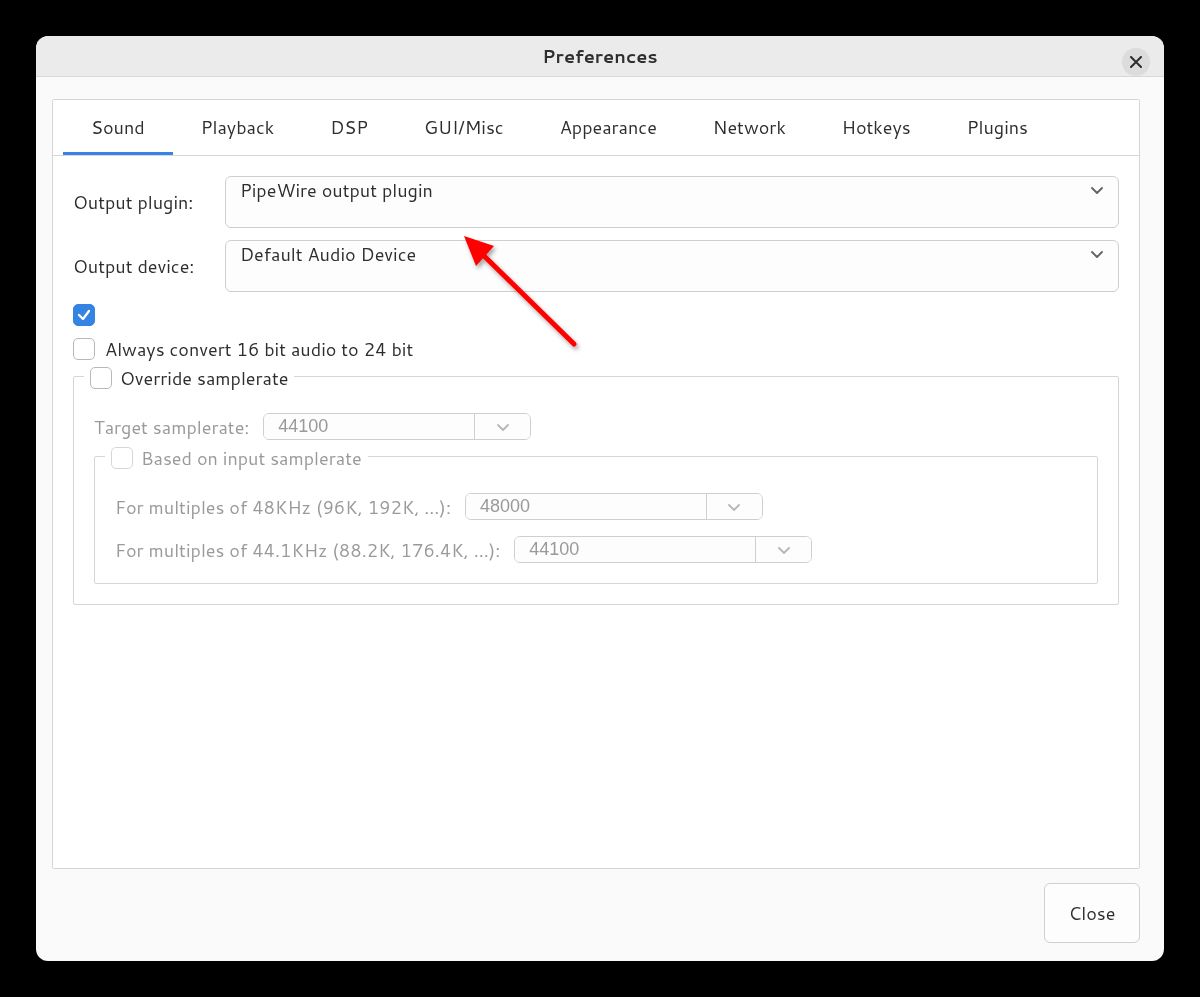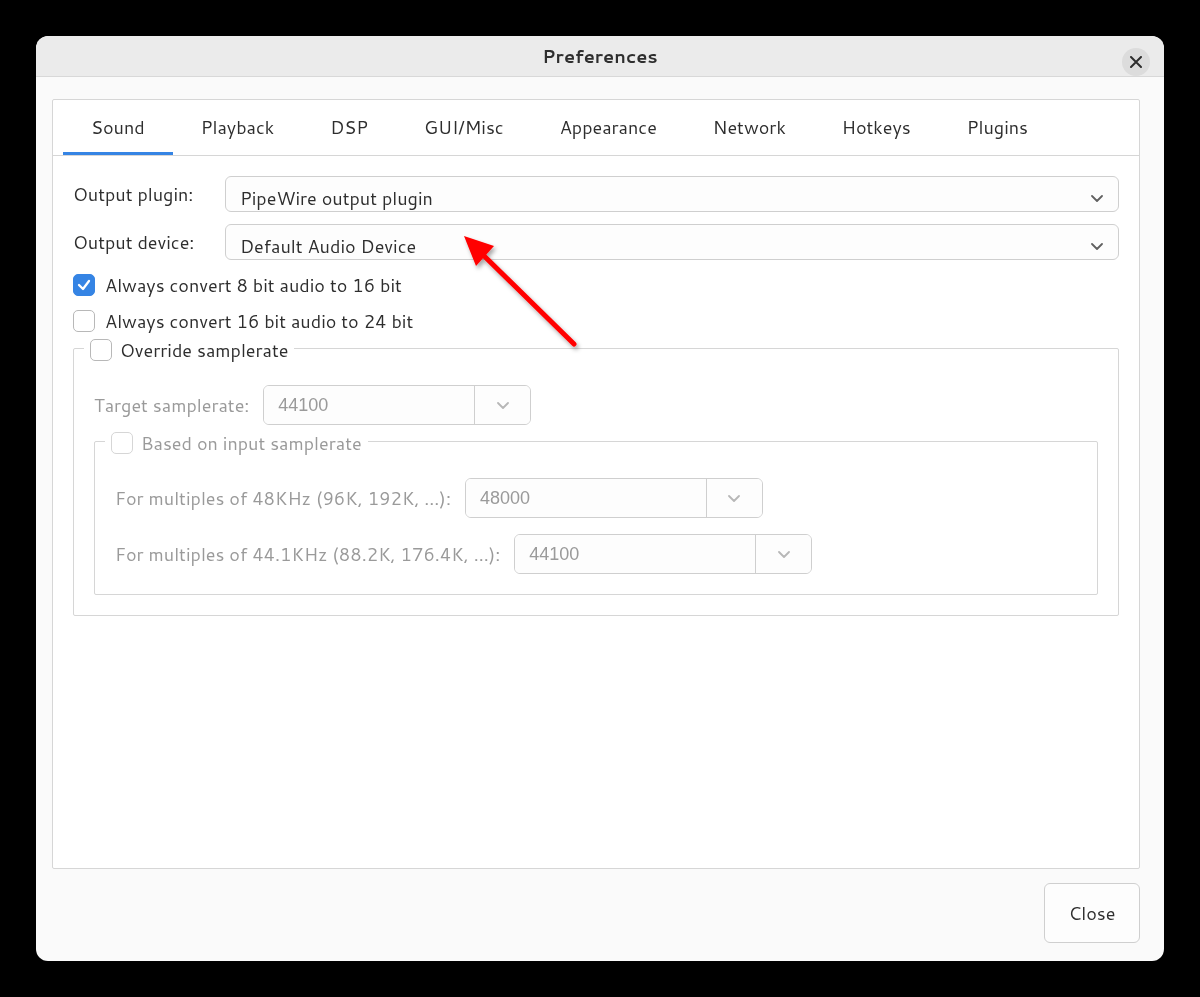--- a/index.html
+++ b/index.html
@@ -94,26 +94,26 @@
     align-items: center;
     margin-bottom: 12px;
     gap: 12px;
   }
   .row-label {
     min-width: 140px;
     font-size: 18px;
   }
   .combo {
     flex: 1;
-    height: 36px;
+    height: 52px;
     border: 1px solid #cfcfcf;
     border-radius: 6px;
     background: #fdfdfd;
     display: flex;
-    align-items: flex-end;
+    align-items: flex-start;
     padding: 0 14px;
     cursor: pointer;
     justify-content: space-between;
   }
   .combo .chev { opacity: .75; }
   .check-row {
     display: flex;
     align-items: center;
     gap: 10px;
     margin: 10px 0 2px 0;
@@ -154,21 +154,21 @@
     display: flex;
     align-items: center;
     gap: 8px;
     font-size: 18px;
   }
   .legend.disabled { color: #9a9a9a; }
   .spin {
     display: inline-flex;
     border: 1px solid #cfcfcf;
     border-radius: 6px;
-    height: 40px;
+    height: 27px;
     overflow: hidden;
   }
   .spin-input {
     border: none;
     outline: none;
     padding: 0 14px;
     font-size: 18px;
     width: 210px;
     background: #fdfdfd;
     color: inherit;
@@ -267,21 +267,20 @@
             </span>
           </div>
         </div>
 
         <div class="check-row">
           <span class="checkbox checked">
             <svg width="14" height="14" viewBox="0 0 14 14">
                 <path d="M2 7 L6 11 L12 3" stroke-width="2.3" fill="none" stroke-linecap="round" stroke-linejoin="round"></path>
               </svg>
           </span>
-          <span>Always convert 8 bit audio to 16 bit</span>
         </div>
 
         <div class="check-row">
           <span class="checkbox"></span>
           <span>Always convert 16 bit audio to 24 bit</span>
         </div>
 
         <div class="fieldset disabled" style="margin-top:14px;">
           <div class="legend">
             <span class="checkbox"></span>

